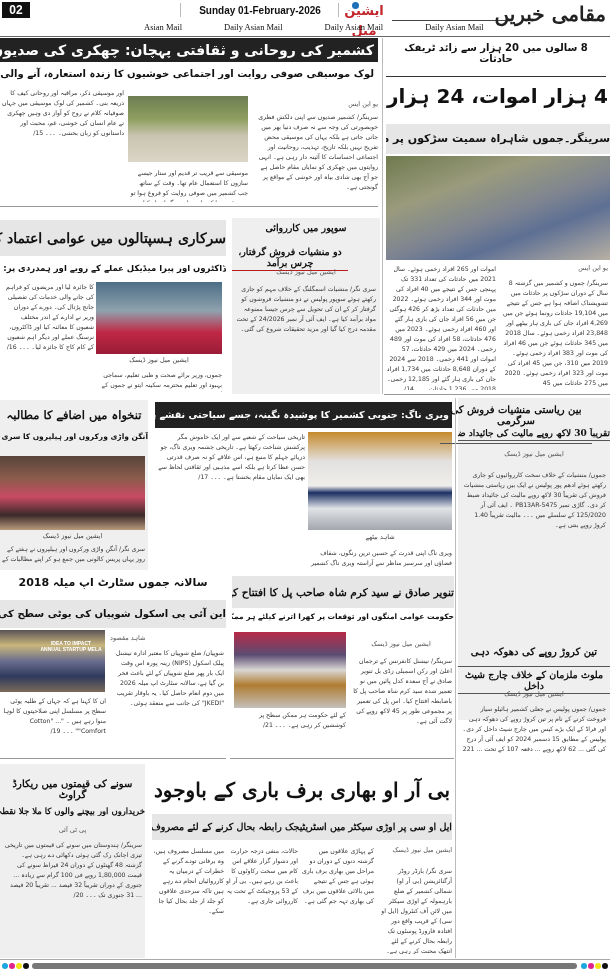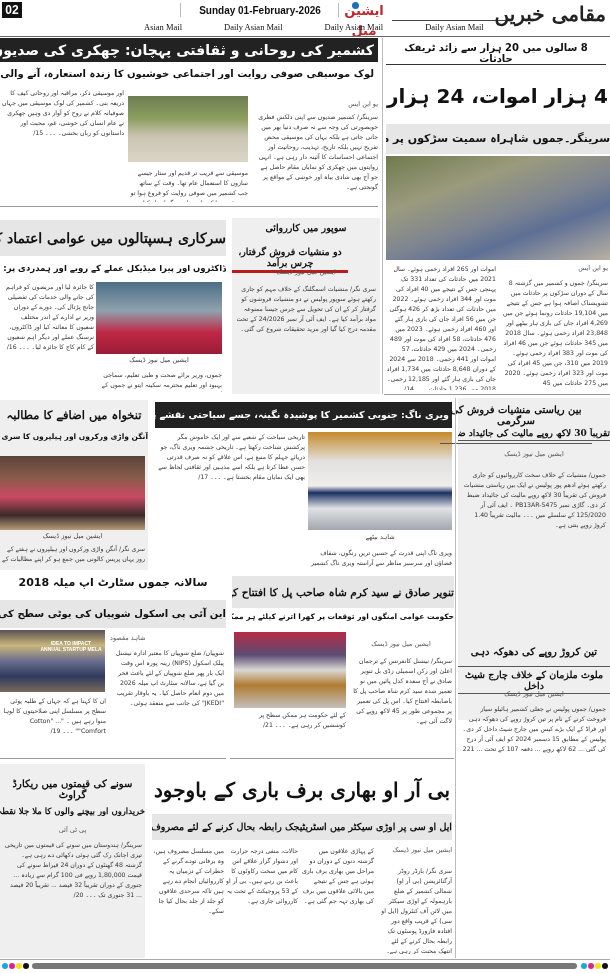--- a/index.html
+++ b/index.html
@@ -3,21 +3,21 @@
 <meta charset="utf-8">
 <style>
   * { box-sizing: border-box; margin: 0; padding: 0; }
   html, body { width: 610px; height: 973px; background: #fff; overflow: hidden; }
   body { font-family: "DejaVu Sans", sans-serif; color: #111; position: relative; }
   .abs { position: absolute; }
   .rtl { direction: rtl; text-align: right; }
   .serif { font-family: "DejaVu Serif", serif; }
 
   
-  .pageno { left: 2px; top: 2px; width: 20px; height: 16px; background: #111; color: #fff; font-weight: bold; font-size: 12px; text-align: center; line-height: 16px; font-family: "Liberation Sans", sans-serif; }
+  .pageno { left: 2px; top: 2px; width: 28px; height: 16px; background: #111; color: #fff; font-weight: bold; font-size: 12px; text-align: center; line-height: 16px; font-family: "Liberation Sans", sans-serif; }
   .hdr-line { left: 0; top: 36px; width: 610px; height: 1px; background: #666; }
   .hdr-date { left: 190px; top: 5px; width: 140px; font-size: 10px; font-weight: bold; text-align: center; font-family: "Liberation Sans", sans-serif; }
   .hdr-vsep { left: 180px; top: 3px; width: 1px; height: 14px; background: #bbb; }
   .hdr-vsep2 { left: 338px; top: 3px; width: 1px; height: 14px; background: #bbb; }
   .logo { left: 344px; top: 1px; width: 40px; height: 20px; color: #c1272d; font-size: 13px; font-weight: bold; text-align: center; line-height: 20px; }
   .logo-dot { left: 352px; top: 2px; width: 7px; height: 7px; border-radius: 50%; background: #1d6fb8; }
   .social { left: 130px; top: 22px; width: 300px; font-size: 8.5px; font-family: "Liberation Serif", serif; display: flex; align-items: center; gap: 12px; white-space: nowrap; }
   .social .ico { display: inline-block; width: 9px; height: 9px; border-radius: 50%; margin-right: 2px; vertical-align: middle; }
   .social .bar { display: inline-block; width: 3px; height: 10px; background: #1d6fb8; margin: 0 2px; }
   .section-title { right: 4px; top: 2px; width: 130px; font-size: 20px; font-weight: bold; color: #222; }
@@ -72,40 +72,40 @@
 
 <div class="abs band-dark rtl" style="left:0;top:38px;width:378px;height:24px;font-size:14px;line-height:24px;padding:0 4px;white-space:nowrap;overflow:hidden;">کشمیر کی روحانی و ثقافتی پہچان: چھکری کی صدیوں پر محیط داستان</div>
 <div class="abs rtl" style="left:0;top:65px;width:378px;height:18px;font-size:10px;font-weight:bold;line-height:18px;white-space:nowrap;overflow:hidden;padding-right:4px;">لوک موسیقی صوفی روایت اور اجتماعی خوشیوں کا زندہ استعارہ، آنے والی نسلوں کو اپنی شناخت سے جوڑے رکھنے کا ذریعہ</div>
 <div class="abs byline rtl" style="left:260px;top:100px;width:118px;">یو این ایس</div>
 <div class="abs txt rtl" style="left:256px;top:112px;width:122px;height:90px;">سرینگر/ کشمیر صدیوں سے اپنی دلکش فطری خوبصورتی کی وجہ سے نہ صرف دنیا بھر میں جانی جاتی ہے بلکہ یہاں کی موسیقی محض تفریح نہیں بلکہ تاریخ، تہذیب، روحانیت اور اجتماعی احساسات کا آئینہ دار رہی ہے۔ انہی روایتوں میں چھکری کو نمایاں مقام حاصل ہے جو آج بھی شادی بیاہ اور خوشی کے مواقع پر گونجتی ہے۔</div>
 <div class="abs photo ph-music" style="left:128px;top:96px;width:120px;height:66px;"></div>
 <div class="abs txt rtl" style="left:128px;top:168px;width:120px;height:34px;">موسیقی سے قریب تر قدیم اور ستار جیسے سازوں کا استعمال عام تھا۔ وقت کے ساتھ جب کشمیر میں صوفی روایت کو فروغ ہوا تو موسیقی نے ایک نیا روحانی رنگ اختیار کیا۔</div>
 <div class="abs txt rtl" style="left:2px;top:88px;width:122px;height:114px;">اور موسیقی ذکر، مراقبہ اور روحانی کیف کا ذریعہ بنی۔ کشمیر کی لوک موسیقی میں جہاں صوفیانہ کلام نے روح کو آواز دی وہیں چھکری نے عام انسان کی خوشی، غم، محبت اور داستانوں کو زبان بخشی۔ ۔۔۔ 15/</div>
 <div class="abs rule-h" style="left:0;top:206px;width:378px;"></div>
 
-<div class="abs rtl" style="left:386px;top:42px;width:220px;font-size:10px;font-weight:bold;text-align:center;border-bottom:1px solid #333;padding-bottom:0;">8 سالوں میں 20 ہزار سے زائد ٹریفک حادثات</div>
+<div class="abs rtl" style="left:386px;top:42px;width:220px;font-size:10px;font-weight:bold;text-align:center;border-bottom:1px solid #333;padding-bottom:12px;">8 سالوں میں 20 ہزار سے زائد ٹریفک حادثات</div>
 <div class="abs rtl" style="left:386px;top:78px;width:222px;font-size:20px;font-weight:bold;text-align:center;line-height:36px;white-space:nowrap;overflow:hidden;">4 ہزار اموات، 24 ہزار زخمی</div>
 <div class="abs band-grey rtl" style="left:386px;top:124px;width:224px;height:30px;font-size:11px;line-height:30px;text-align:center;white-space:nowrap;overflow:hidden;">سرینگر۔جموں شاہراہ سمیت سڑکوں پر موت کا رقص جاری</div>
 <div class="abs photo ph-crash" style="left:386px;top:156px;width:224px;height:104px;"></div>
 <div class="abs byline rtl" style="left:500px;top:264px;width:108px;">یو این ایس</div>
 <div class="abs txt rtl" style="left:500px;top:278px;width:108px;height:112px;">سرینگر/ جموں و کشمیر میں گزشتہ 8 سال کے دوران سڑکوں پر حادثات میں تشویشناک اضافہ ہوا ہے جس کے نتیجے میں 19,104 حادثات رونما ہوئے جن میں 4,269 افراد جان کی بازی ہار بیٹھے اور 23,848 افراد زخمی ہوئے۔ سال 2018 میں 345 حادثات ہوئے جن میں 46 افراد کی موت اور 383 افراد زخمی ہوئے۔ 2019 میں 310، جن میں 45 افراد کی موت اور 323 افراد زخمی ہوئے۔ 2020 میں 275 حادثات میں 45</div>
 <div class="abs txt rtl" style="left:386px;top:264px;width:110px;height:126px;">اموات اور 265 افراد زخمی ہوئے۔ سال 2021 میں حادثات کی تعداد 331 تک پہنچی جس کے نتیجے میں 40 افراد کی موت اور 344 افراد زخمی ہوئے۔ 2022 میں حادثات کی تعداد بڑھ کر 426 ہوگئی جن میں 56 افراد جان کی بازی ہار گئے اور 460 افراد زخمی ہوئے۔ 2023 میں 476 حادثات، 58 افراد کی موت اور 489 زخمی۔ 2024 میں 429 حادثات، 57 اموات اور 441 زخمی۔ 2018 سے 2024 کے دوران 8,648 حادثات میں 1,734 افراد جان کی بازی ہار گئے اور 12,185 زخمی۔ 2018 میں 1,236 حادثات ۔۔۔ 14/</div>
 <div class="abs rule-h" style="left:384px;top:394px;width:226px;"></div>
 <div class="abs rule-v" style="left:382px;top:38px;height:356px;"></div>
 
 <div class="abs band-grey rtl serif" style="left:0;top:220px;width:226px;height:36px;font-size:14px;line-height:36px;text-align:center;white-space:nowrap;overflow:hidden;">سرکاری ہسپتالوں میں عوامی اعتماد کا انحصار</div>
 <div class="abs rtl" style="left:0;top:260px;width:226px;font-size:8.5px;font-weight:bold;line-height:16px;text-align:center;white-space:nowrap;overflow:hidden;">ڈاکٹروں اور پیرا میڈیکل عملے کے رویے اور ہمدردی پر: سکینہ ایتو</div>
 <div class="abs photo ph-hosp" style="left:96px;top:282px;width:126px;height:72px;"></div>
 <div class="abs cap rtl" style="left:96px;top:356px;width:126px;">ایشین میل نیوز ڈیسک</div>
 <div class="abs txt rtl" style="left:2px;top:282px;width:92px;height:108px;">کا جائزہ لیا اور مریضوں کو فراہم کی جانے والی خدمات کی تفصیلی جانچ پڑتال کی۔ دورے کے دوران وزیر نے ادارے کے اندر مختلف شعبوں کا معائنہ کیا اور ڈاکٹروں، نرسنگ عملے اور دیگر اہم شعبوں کے کام کاج کا جائزہ لیا۔ ۔۔۔ 16/</div>
 <div class="abs txt rtl" style="left:96px;top:370px;width:126px;height:22px;">جموں، وزیر برائے صحت و طبی تعلیم، سماجی بہبود اور تعلیم محترمہ سکینہ ایتو نے جموں کے گورنمنٹ میڈیکل کالج (جی ایم سی)</div>
 
 <div class="abs" style="left:232px;top:218px;width:148px;height:176px;background:#efefef;"></div>
 <div class="abs rtl serif" style="left:232px;top:222px;width:148px;font-size:9.5px;text-align:center;font-weight:bold;">سوپور میں کارروائی</div>
-<div class="abs rtl serif" style="left:232px;top:246px;width:116px;font-size:9.5px;text-align:center;font-weight:bold;border-bottom:3px solid #b91c1c;padding-bottom:2px;">دو منشیات فروش گرفتار، چرس برآمد</div>
+<div class="abs rtl serif" style="left:232px;top:246px;width:116px;font-size:9.5px;text-align:center;font-weight:bold;border-bottom:1px solid #b91c1c;padding-bottom:2px;">دو منشیات فروش گرفتار، چرس برآمد</div>
 <div class="abs byline rtl" style="left:232px;top:268px;width:148px;text-align:center;">ایشین میل نیوز ڈیسک</div>
 <div class="abs txt rtl" style="left:236px;top:284px;width:140px;height:106px;">سری نگر/ منشیات اسمگلنگ کے خلاف مہم کو جاری رکھتے ہوئے سوپور پولیس نے دو منشیات فروشوں کو گرفتار کر کے ان کی تحویل سے چرس جیسا ممنوعہ مواد برآمد کیا ہے۔ ایف آئی آر نمبر 24/2026 کے تحت مقدمہ درج کیا گیا اور مزید تحقیقات شروع کی گئی۔</div>
 
 <div class="abs" style="left:0;top:400px;width:148px;height:170px;background:#efefef;"></div>
 <div class="abs rtl serif" style="left:0;top:404px;width:148px;font-size:11.5px;font-weight:bold;text-align:center;line-height:22px;">تنخواہ میں اضافے کا مطالبہ</div>
 <div class="abs rtl" style="left:0;top:432px;width:148px;font-size:7.5px;font-weight:bold;text-align:center;white-space:nowrap;overflow:hidden;">آنگن واڑی ورکروں اور ہیلپروں کا سری نگر میں احتجاج</div>
 <div class="abs photo ph-protest" style="left:0;top:456px;width:145px;height:74px;"></div>
 <div class="abs cap rtl" style="left:0;top:532px;width:145px;">ایشین میل نیوز ڈیسک</div>
 <div class="abs txt rtl" style="left:2px;top:544px;width:143px;height:22px;">سری نگر/ آنگن واڑی ورکروں اور ہیلپروں نے ہفتے کے روز یہاں پریس کالونی میں جمع ہو کر اپنے مطالبات کے حق میں احتجاج درج کیا۔ احتجاجی ورکروں اور ہیلپرز نے ۔۔۔ 18/</div>
 

